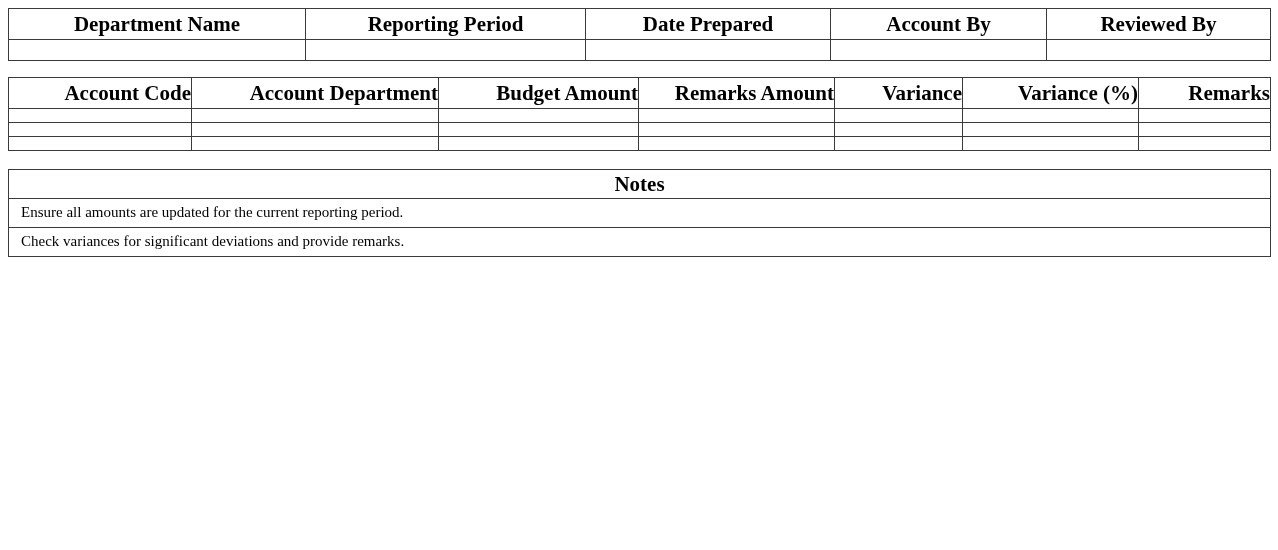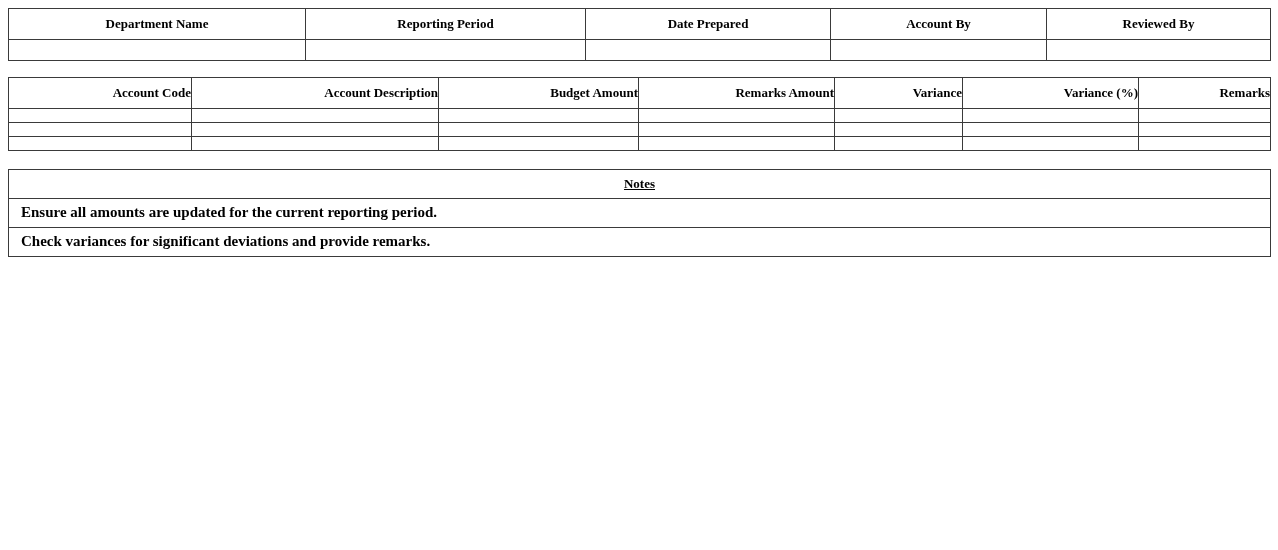--- a/index.html
+++ b/index.html
@@ -26,21 +26,21 @@
     table-layout: fixed;
     width: 1262px;
     background: #ffffff;
   }
   table.grid th,
   table.grid td {
     border: 1px solid #3a3a3a;
     padding: 0;
     margin: 0;
     vertical-align: middle;
-    font-size: 13px;
+    font-size: 21px;
     line-height: 1.15;
   }
   table.grid th {
     font-weight: bold;
     text-align: center;
     height: 30px;
   }
   table.grid td.blank {
     height: 14px;
   }
@@ -54,28 +54,27 @@
     text-align: right;
   }
   #budget-detail-table td.blank {
     height: 13px;
   }
   
   .spacer-md { height: 16px; }
   .spacer-sm { height: 18px; }
   #notes-table th {
     height: 28px;
-    text-decoration: underline;
   }
   #notes-table td.note-cell {
     height: 28px;
     text-align: left;
     padding-left: 12px;
     font-size: 15px;
-    font-weight: bold;
+    font-weight: normal;
   }
 </style>
 </head>
 <body>
 
 <div class="sheet">
 
   <table class="grid" id="header-info-table">
     <colgroup>
       <col style="width:297px">
@@ -112,21 +111,21 @@
       <col style="width:247px">
       <col style="width:200px">
       <col style="width:196px">
       <col style="width:128px">
       <col style="width:176px">
       <col style="width:132px">
     </colgroup>
     <thead>
       <tr>
         <th>Account Code</th>
-        <th>Account Description</th>
+        <th>Account Department</th>
         <th>Budget Amount</th>
         <th>Remarks Amount</th>
         <th>Variance</th>
         <th>Variance (%)</th>
         <th>Remarks</th>
       </tr>
     </thead>
     <tbody>
       <tr>
         <td class="blank"></td>

